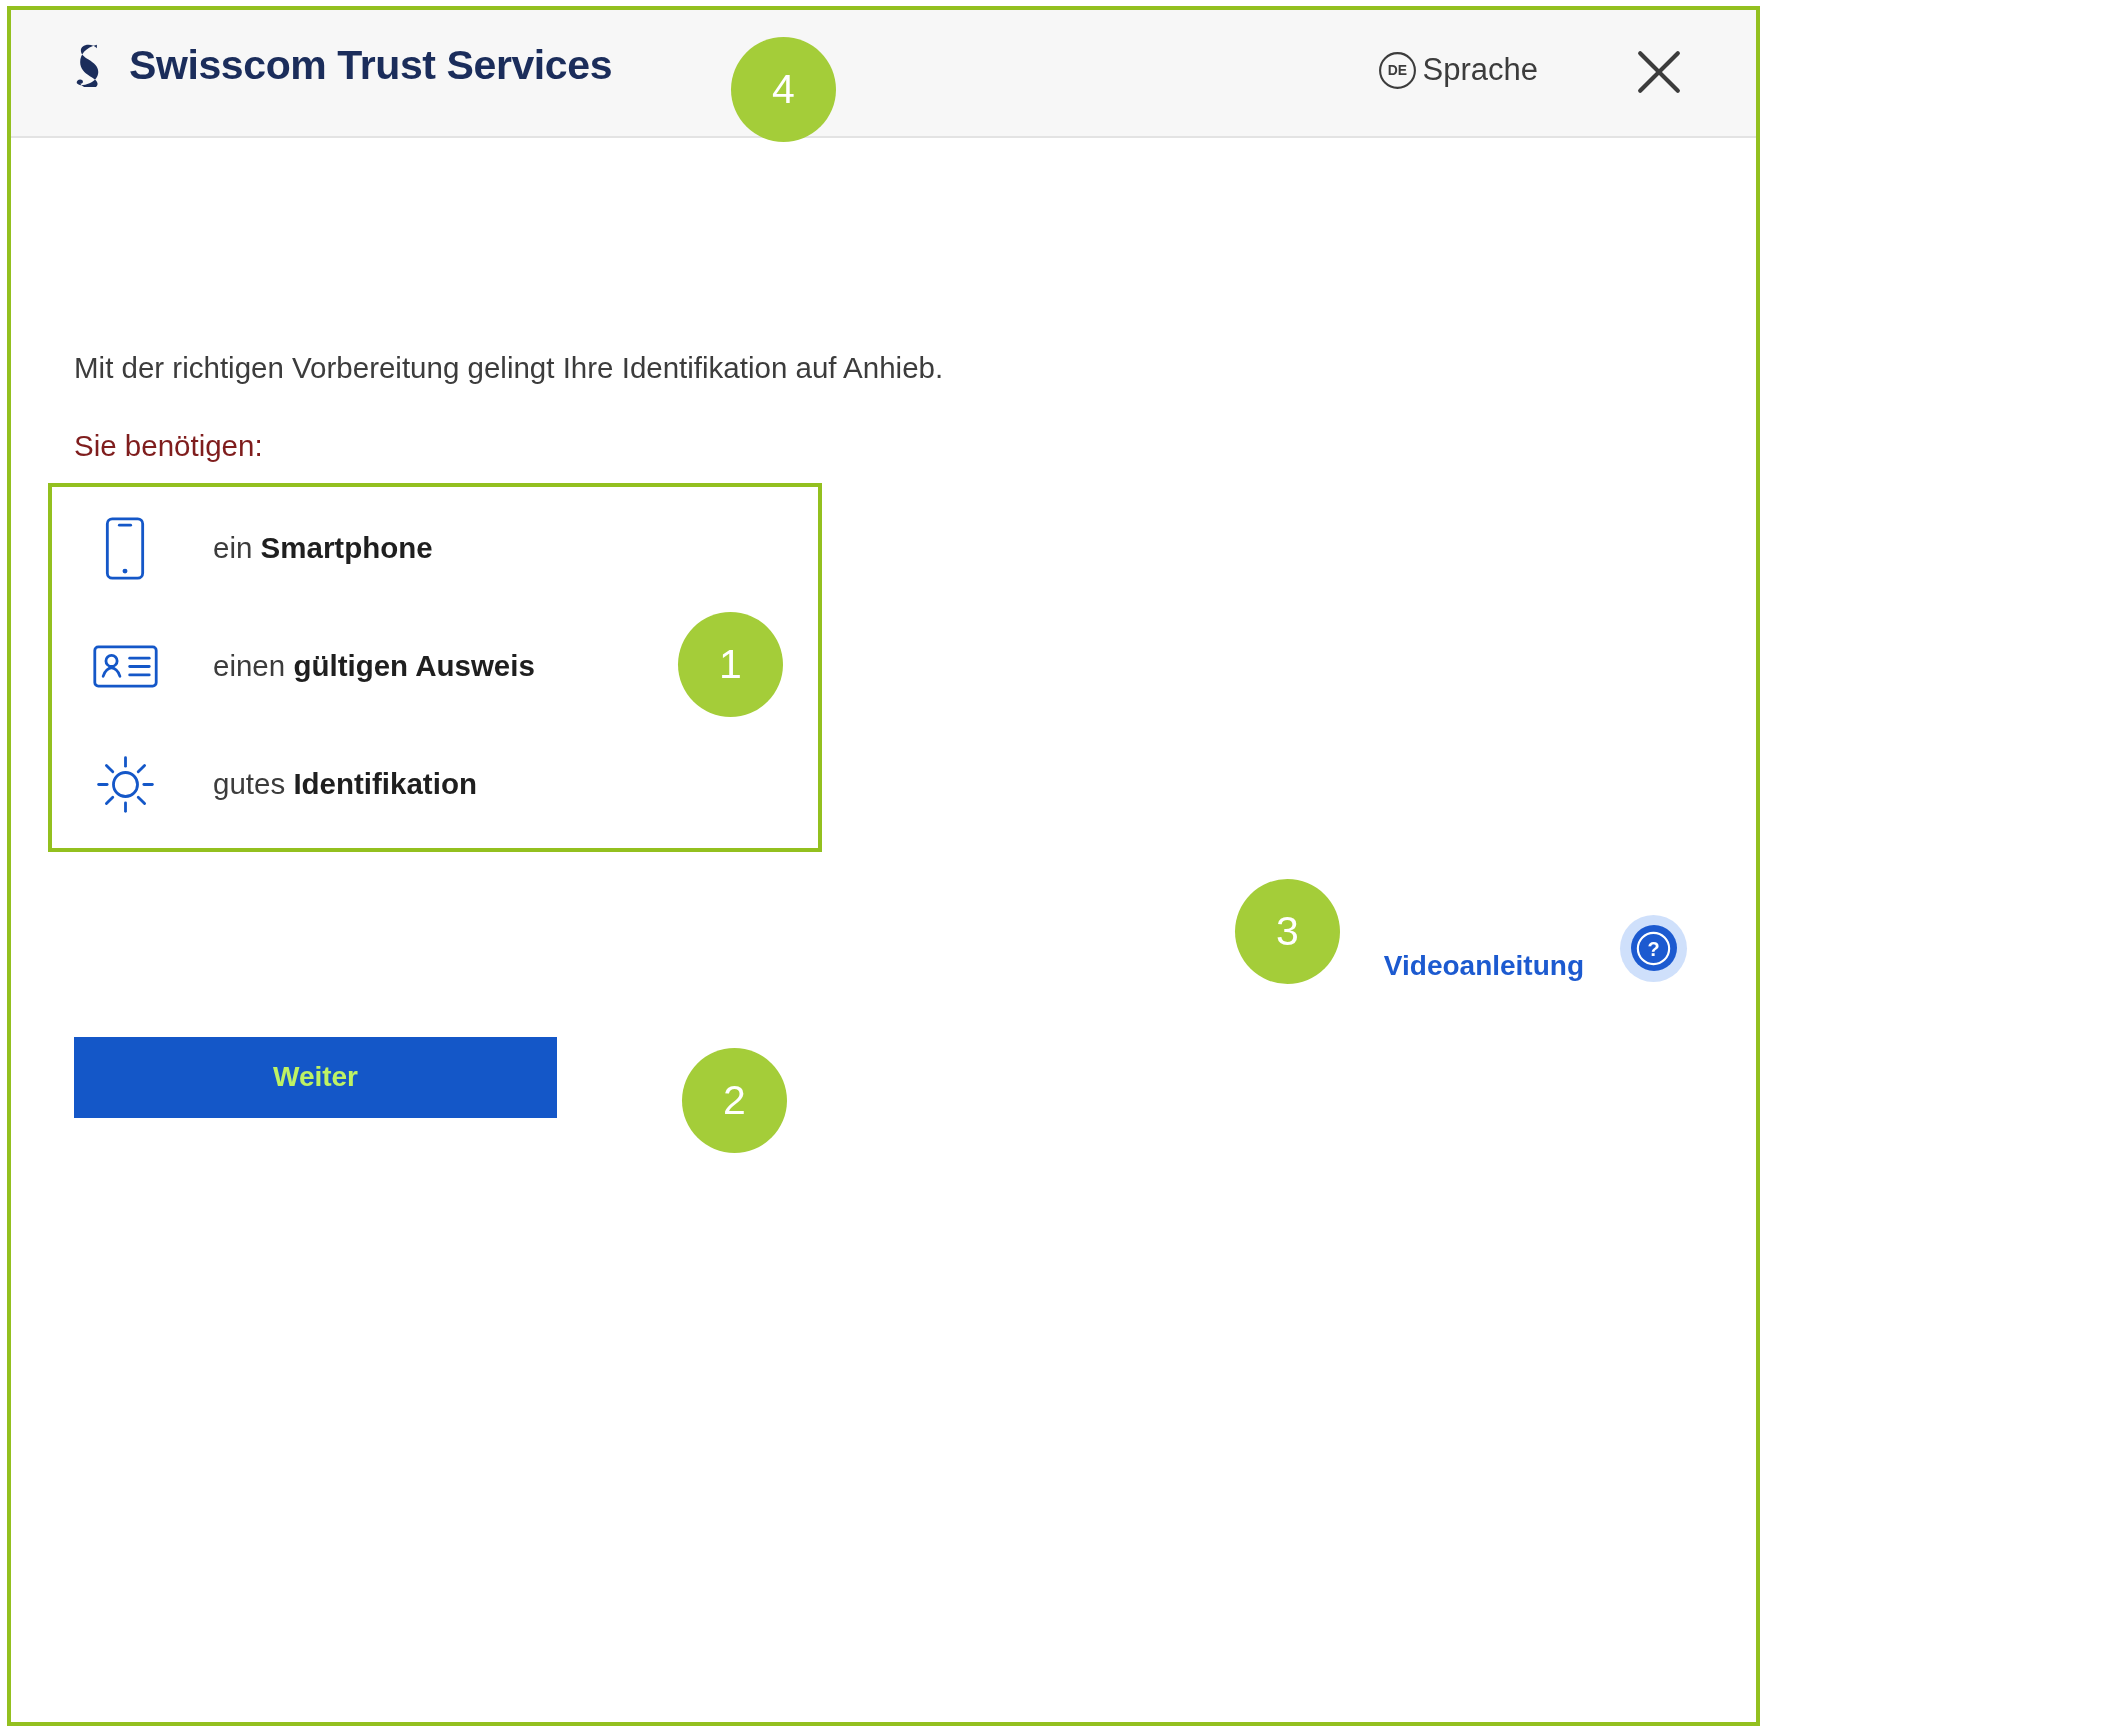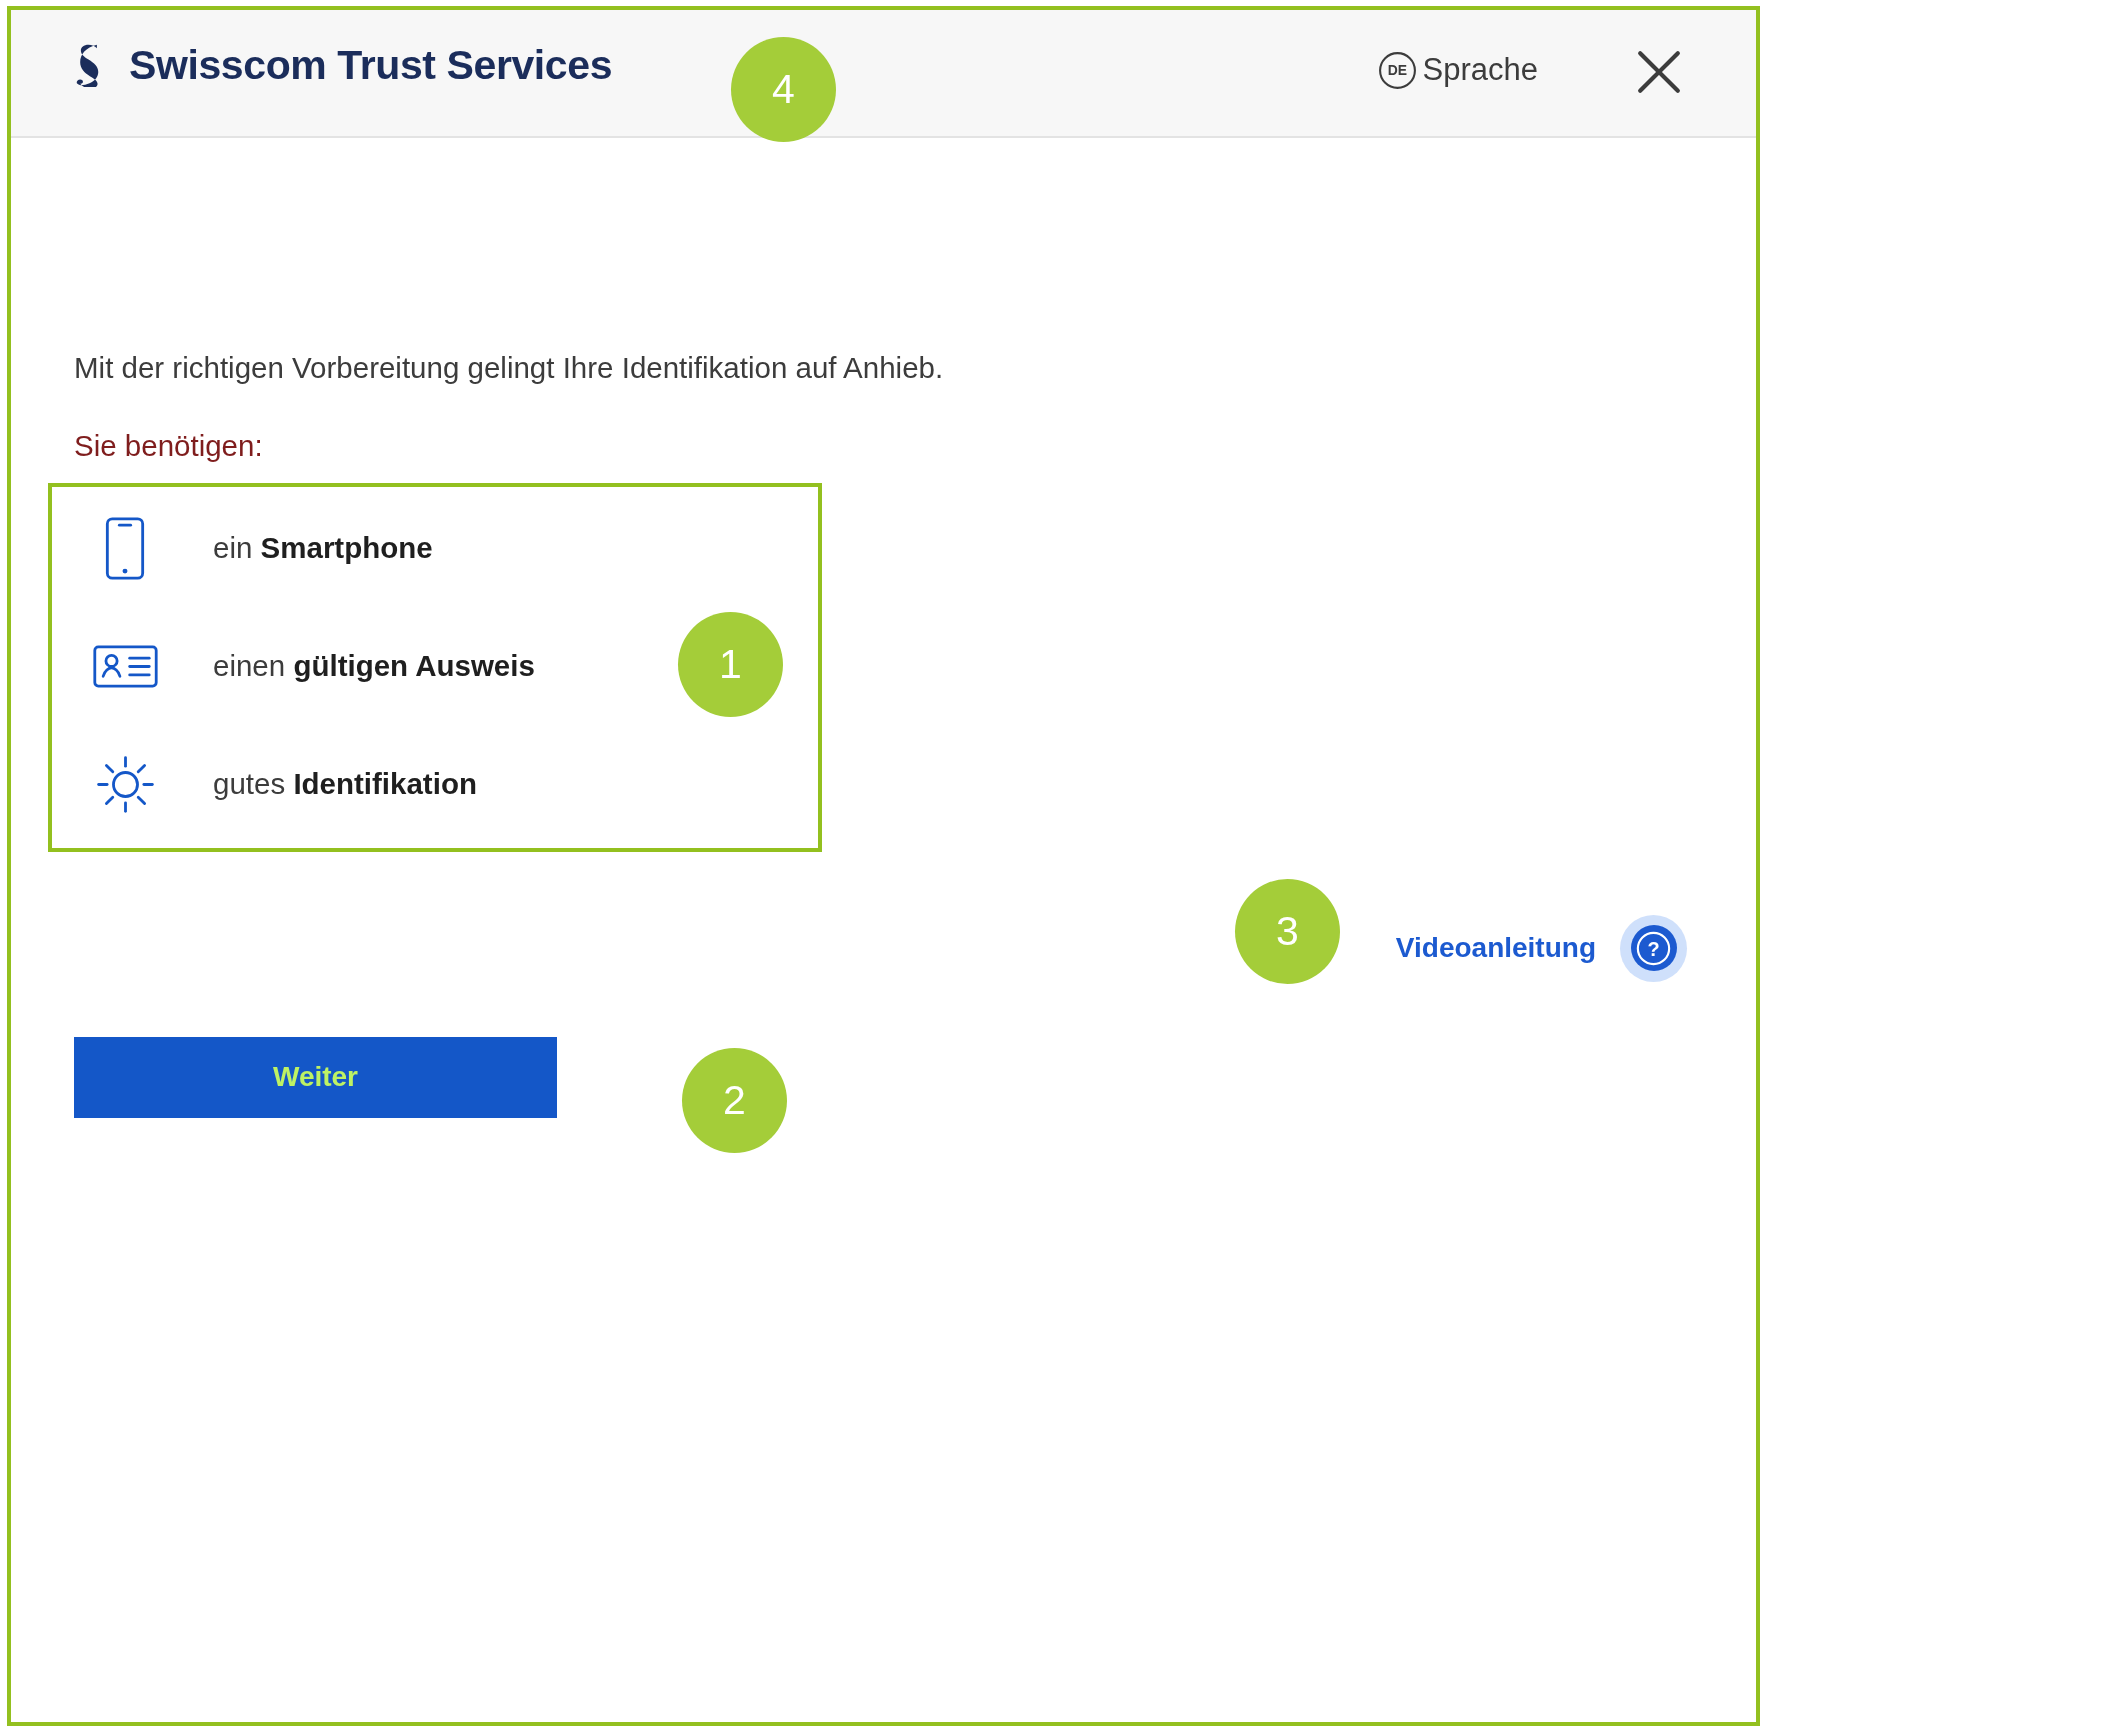--- a/index.html
+++ b/index.html
@@ -149,22 +149,22 @@
     color: #1f1f1f;
     font-weight: bold;
   }
 
   
   #video-guide {
     position: absolute;
     right: 69px;
     top: 905px;
     display: flex;
-    align-items: center;
-    gap: 24px;
+    align-items: flex-end;
+    gap: 36px;
     cursor: pointer;
   }
   #video-guide-label {
     font-size: 28px;
     font-weight: bold;
     color: #1c5ad0;
     white-space: nowrap;
   }
   #video-guide-icon-wrap {
     width: 67px;

